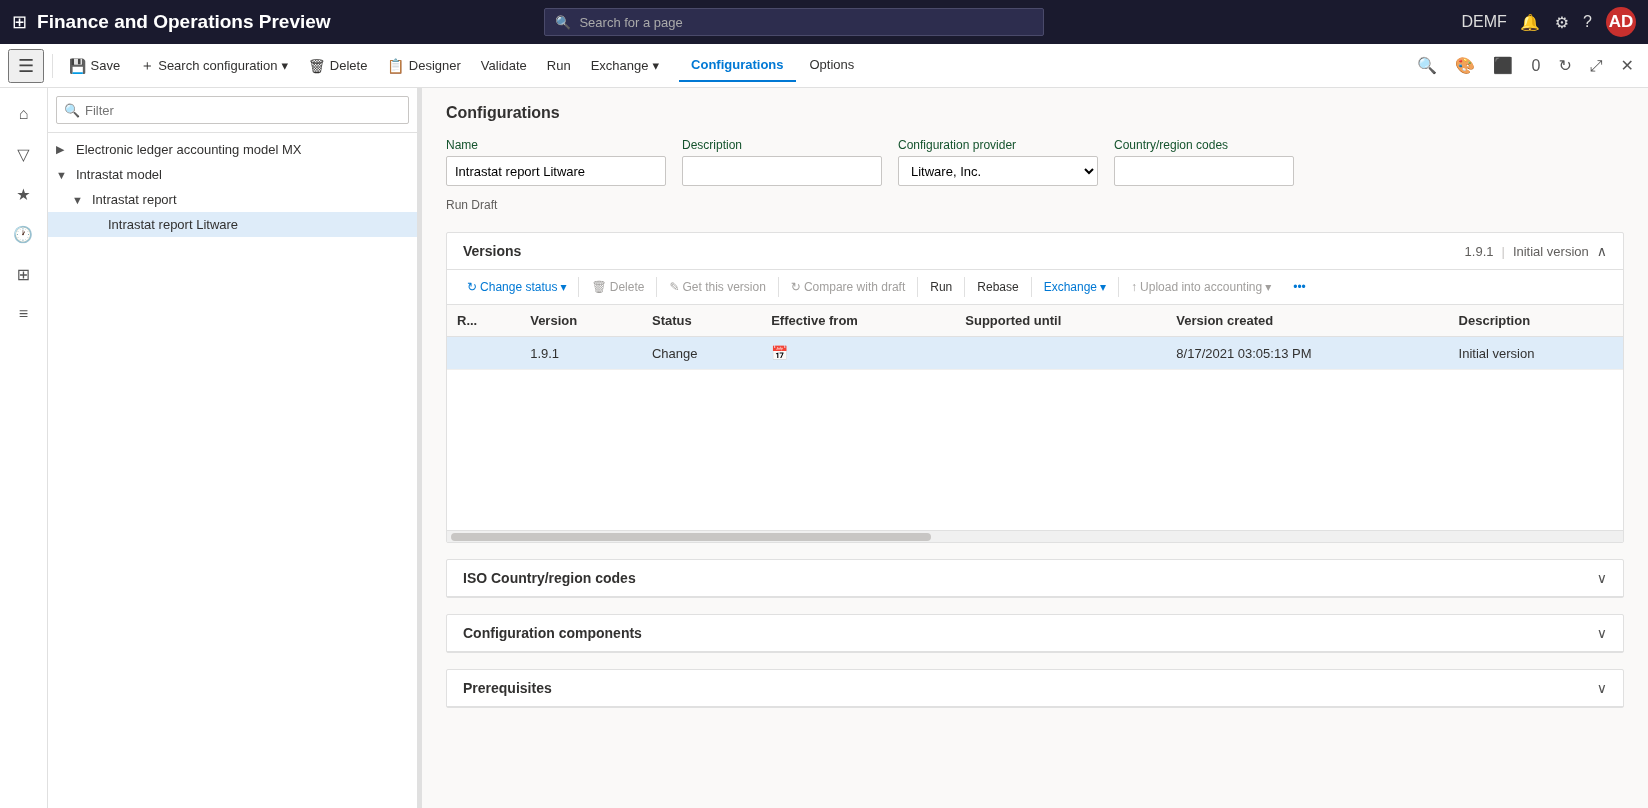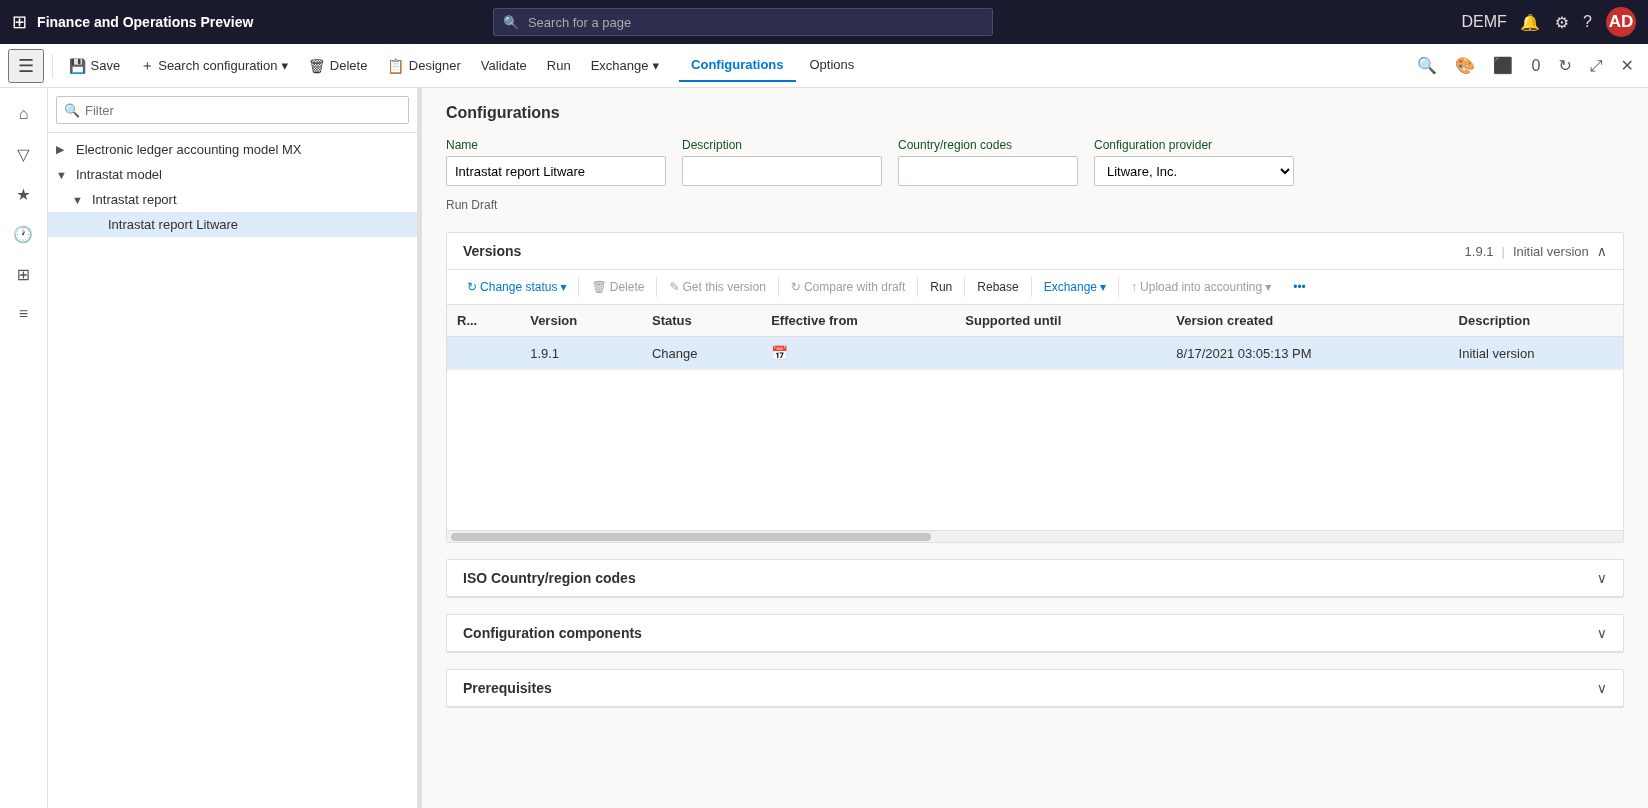--- a/index.html
+++ b/index.html
@@ -9,21 +9,21 @@
     .top-nav {
       background: #1a1a2e;
       height: 44px;
       display: flex;
       align-items: center;
       padding: 0 12px;
       gap: 10px;
       color: #fff;
     }
     .top-nav .app-grid { font-size: 18px; cursor: pointer; }
-    .top-nav .app-title { font-size: 14px; font-weight: 600; flex: 0 0 auto; }
+    .top-nav .app-title { font-size: 19px; font-weight: 600; flex: 0 0 auto; }
     .top-nav .search-box {
       flex: 1;
       max-width: 500px;
       margin: 0 auto;
       background: #2d2d4e;
       border: 1px solid #4a4a6a;
       border-radius: 2px;
       height: 28px;
       display: flex;
       align-items: center;
@@ -364,30 +364,30 @@
 
       <div class="form-row">
         <div class="form-field name-field">
           <label>Name</label>
           <input type="text" value="Intrastat report Litware" style="">
         </div>
         <div class="form-field desc-field">
           <label>Description</label>
           <input type="text" style="">
         </div>
-        <div class="form-field country-field">
-          <label>Country/region codes</label>
-          <input type="text" style="">
-        </div>
         <div class="form-field provider-field">
           <label>Configuration provider</label>
           <select>
             <option>Litware, Inc.</option>
             <option>Microsoft</option>
           </select>
+        </div>
+        <div class="form-field country-field">
+          <label>Country/region codes</label>
+          <input type="text" style="">
         </div>
       </div>
 
       <div class="run-draft-row">
         <div class="run-draft-label">Run Draft</div>
       </div>
 
       <div class="section-box" style="margin-top: 20px;">
         <div class="section-header">
           <span class="section-title">Versions</span>

